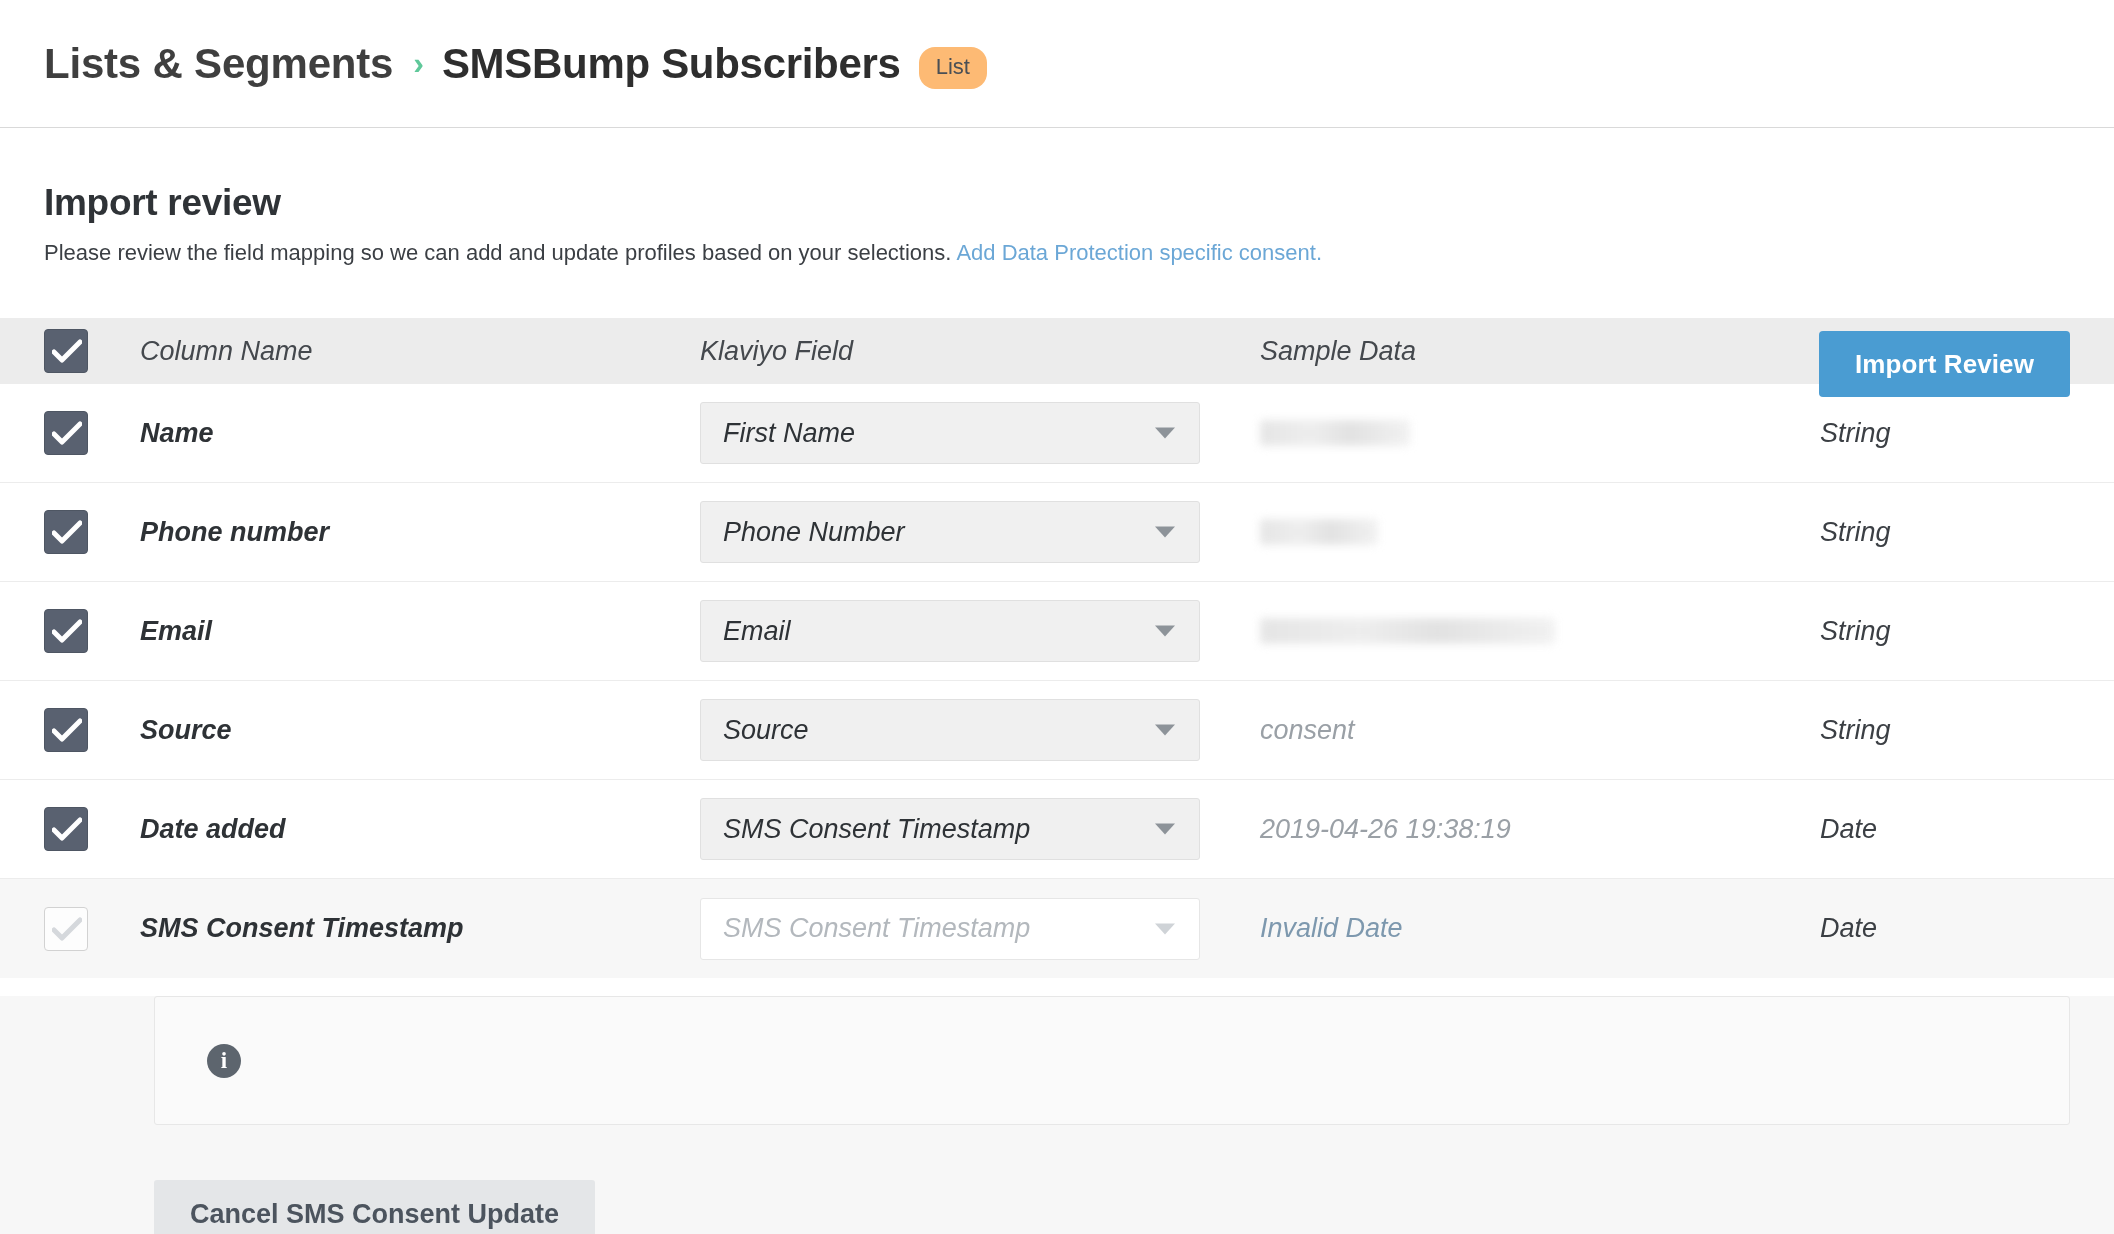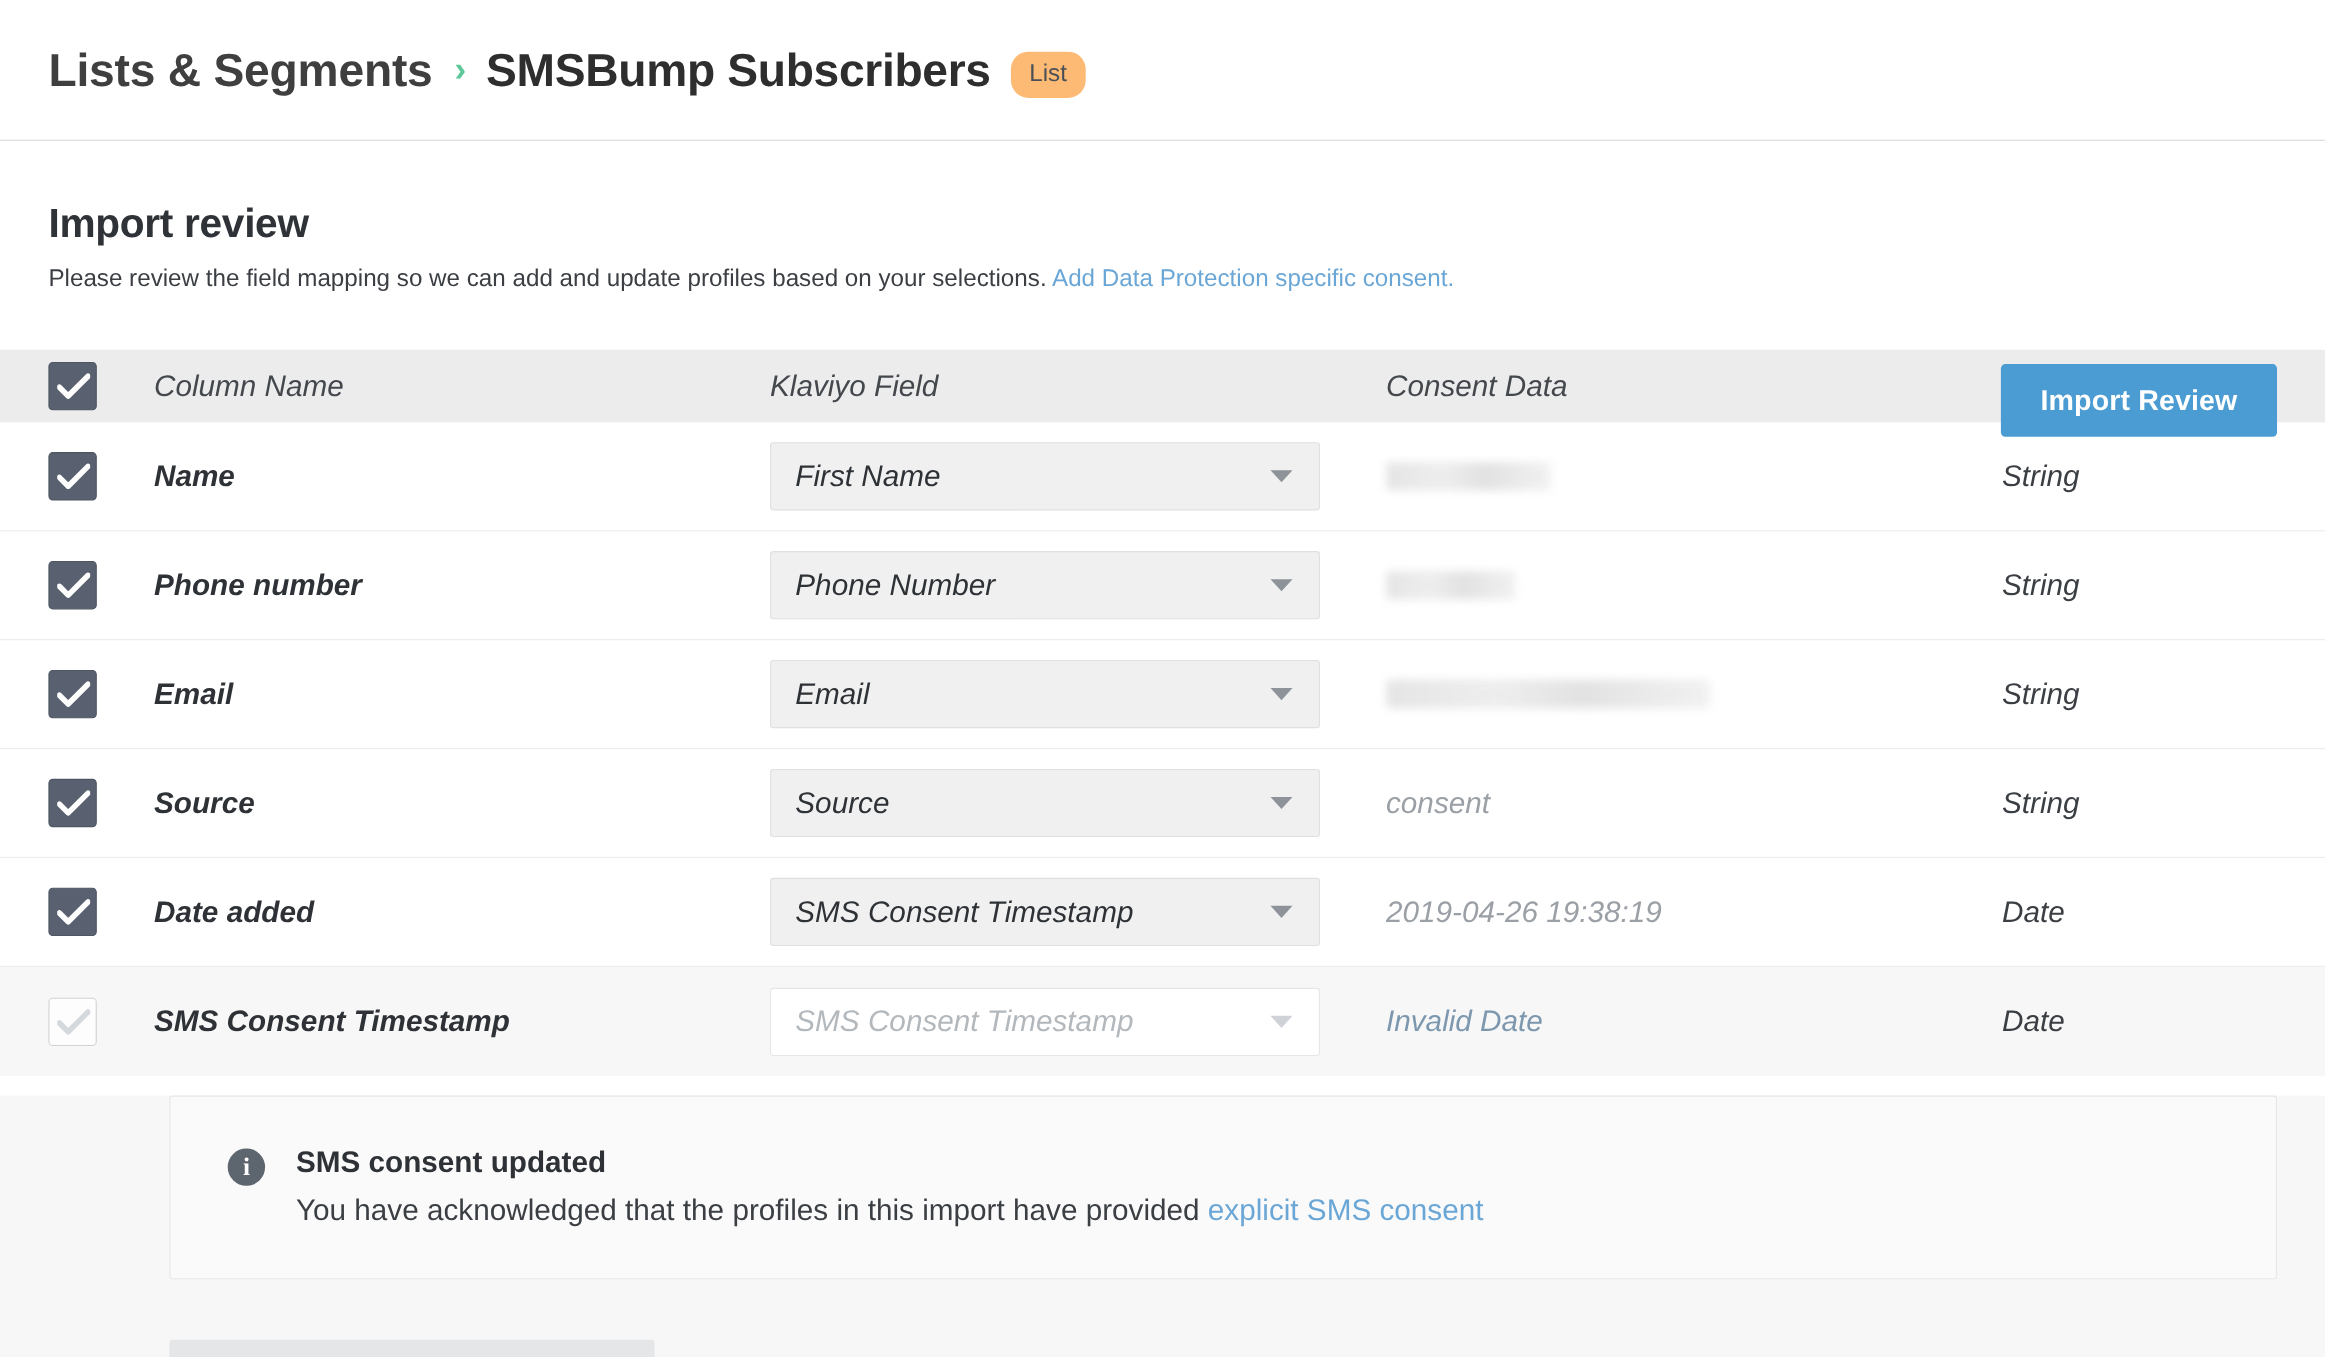--- a/index.html
+++ b/index.html
@@ -284,21 +284,21 @@
   <div class="row header">
     <div class="c-check">
       <div class="cbox">
         <svg width="30" height="26" viewBox="0 0 30 26">
             <path d="M2 13 L10 21 L28 3" stroke="#ffffff" stroke-width="5" fill="none" stroke-linecap="round" stroke-linejoin="round"></path>
           </svg>
       </div>
     </div>
     <div class="c-name">Column Name</div>
     <div class="c-field">Klaviyo Field</div>
-    <div class="c-sample">Consent Data</div>
+    <div class="c-sample">Sample Data</div>
     <div class="c-type">Type</div>
   </div>
 
   <div id="rows-container">
       <div class="row">
         <div class="c-check">
           <div class="cbox">
             <svg width="30" height="26" viewBox="0 0 30 26">
               <path d="M2 13 L10 21 L28 3" stroke="#ffffff" stroke-width="5" fill="none" stroke-linecap="round" stroke-linejoin="round"></path>
             </svg>
@@ -403,21 +403,15 @@
         </div>
         <div class="c-sample"><span class="sample-val invalid">Invalid Date</span></div>
         <div class="c-type"><span class="type-val">Date</span></div>
       </div>
     </div>
 </div>
 
 <div class="footer-area">
   <div class="info-box">
     <div class="info-icon">i</div>
-    <div class="info-text">
-      <div class="info-title">SMS consent updated</div>
-      <div class="info-body">
-        <span>You have acknowledged that the profiles in this import have provided </span><a href="#">explicit SMS consent</a>
-      </div>
-    </div>
   </div>
   <button class="cancel-btn">Cancel SMS Consent Update</button>
 </div>
 
 </body></html>

